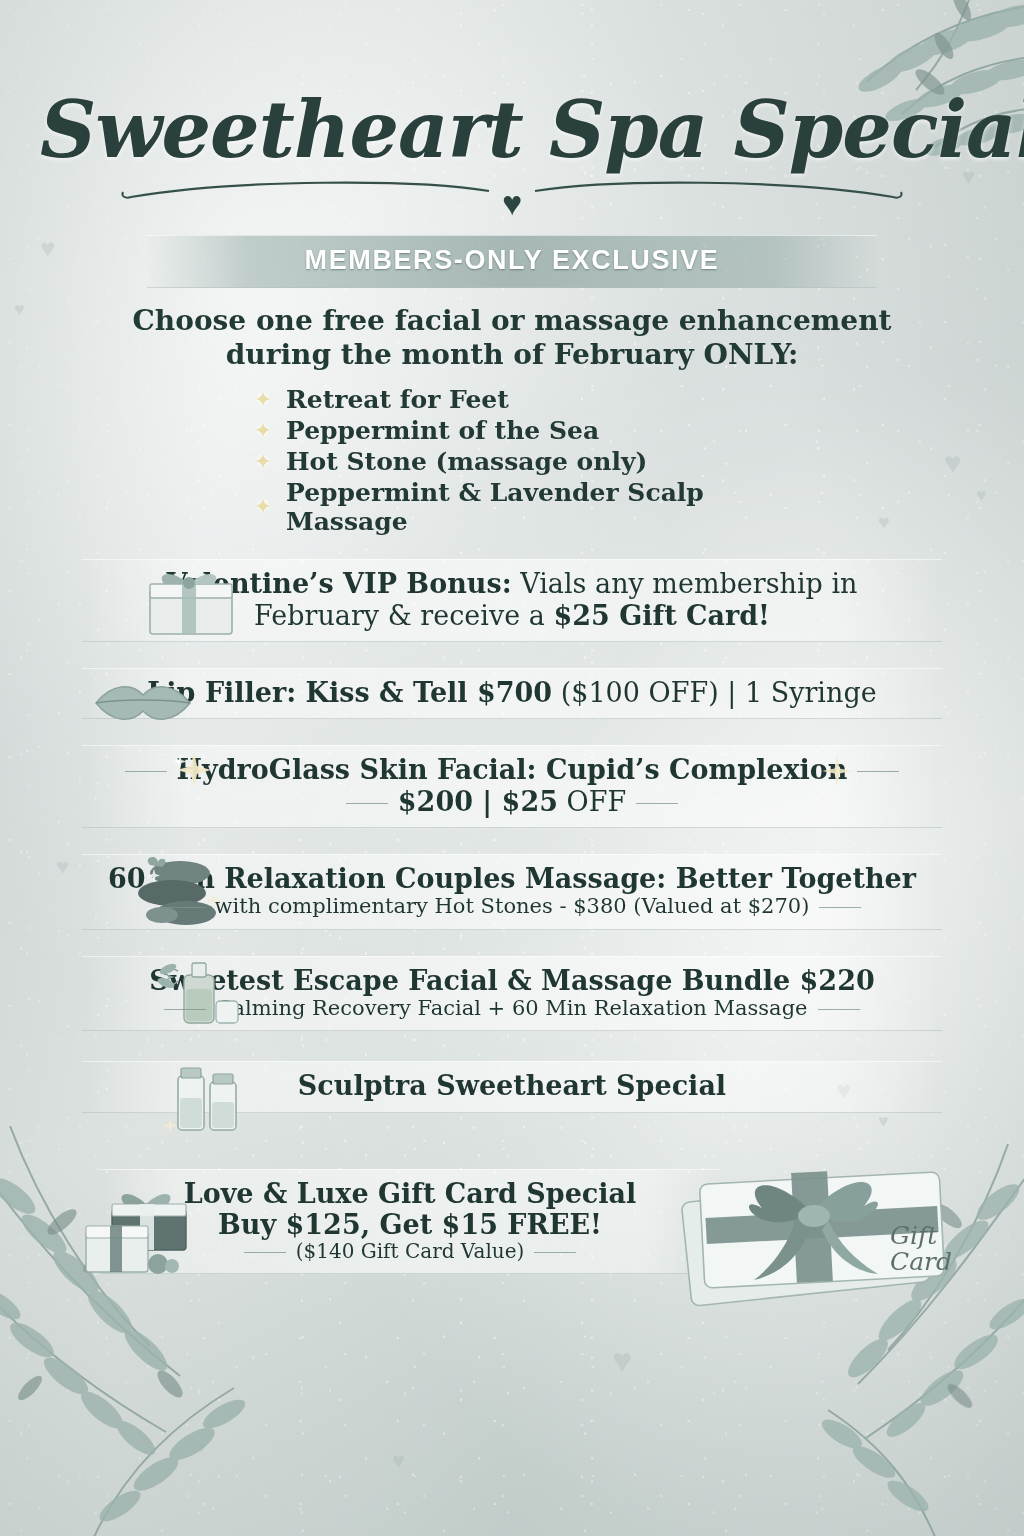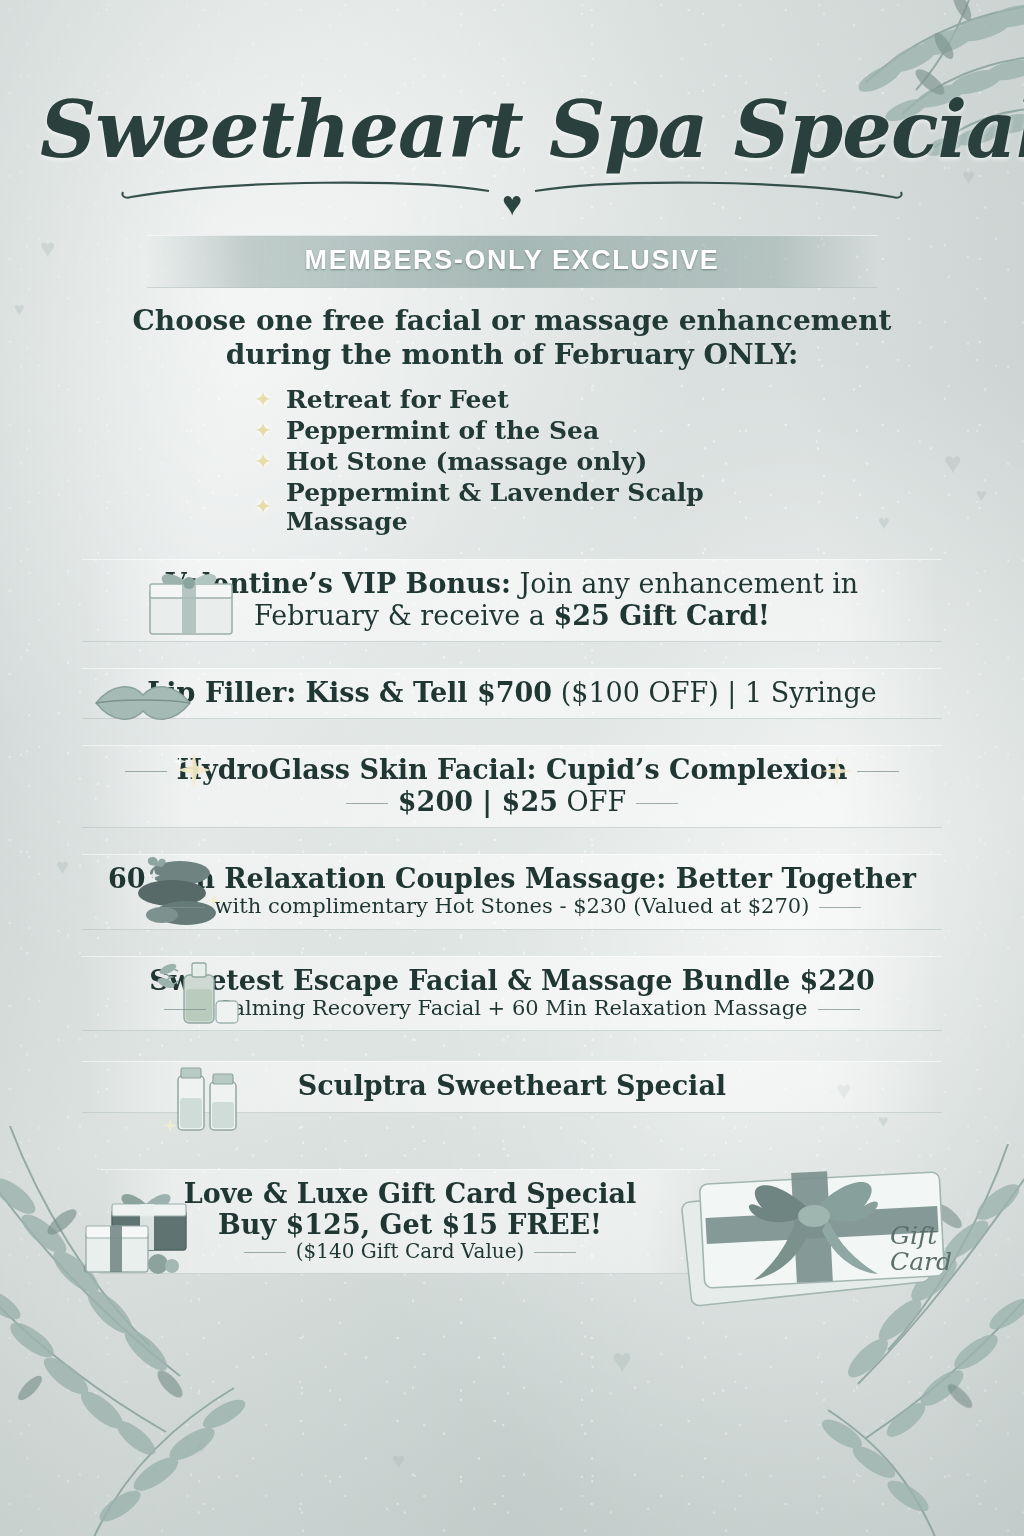--- a/index.html
+++ b/index.html
@@ -366,21 +366,21 @@
     <div class="bar offer" style="margin-top:22px;">
       <svg class="art" style="left:48px; top:-6px;" width="120" height="92" viewBox="0 0 120 92">
         <rect x="20" y="36" width="82" height="44" rx="3" fill="#e9eeec" stroke="#9cb0ac" stroke-width="1.6"></rect>
         <rect x="20" y="30" width="82" height="14" rx="2" fill="#f3f6f5" stroke="#9cb0ac" stroke-width="1.4"></rect>
         <rect x="52" y="30" width="14" height="50" fill="#a9bdb8" opacity=".85"></rect>
         <path d="M59 30 C40 14 26 20 34 30 Z" fill="#9db2ad"></path>
         <path d="M59 30 C78 14 92 20 84 30 Z" fill="#b3c5c1"></path>
         <circle cx="59" cy="29" r="6" fill="#8ca49f"></circle>
       </svg>
       <div class="line1">
-        <span>Valentine’s VIP Bonus:</span><span class="thin"> Join any enhancement in</span>
+        <span>Valentine’s VIP Bonus:</span><span class="thin"> Vials any membership in</span>
       </div>
       <div class="line1">
         <span class="thin">February &amp; receive a </span><span>$25 Gift Card!</span>
       </div>
     </div>
 
     <div class="bar offer" style="margin-top:26px;">
       <svg class="art" style="left:6px; top:4px;" width="110" height="60" viewBox="0 0 110 60">
         <path d="M8 30 C24 10 44 10 55 22 C66 10 86 10 102 30 C86 50 66 50 55 38 C44 50 24 50 8 30 Z" fill="#a6bab5" stroke="#8ba19c" stroke-width="1.5"></path>
         <path d="M8 30 C30 26 80 26 102 30" fill="none" stroke="#7b918d" stroke-width="1.4"></path>
@@ -413,21 +413,21 @@
         <ellipse cx="58" cy="60" rx="30" ry="12" fill="#667b78"></ellipse>
         <ellipse cx="34" cy="62" rx="16" ry="8" fill="#7d918e"></ellipse>
         <path d="M22 12 C14 4 30 0 30 10 C30 2 44 6 34 14 Z" fill="#8ea5a0"></path>
         <path d="M26 16 L27.5 21 L32 22.5 L27.5 24 L26 29 L24.5 24 L20 22.5 L24.5 21 Z" fill="#fff" opacity=".8"></path>
         <path d="M86 40 L87.5 46 L94 47.5 L87.5 49 L86 55 L84.5 49 L78 47.5 L84.5 46 Z" fill="#f3ecd0" opacity=".9"></path>
       </svg>
       <div class="line1">
         <span>60 Min Relaxation Couples Massage: Better Together</span>
       </div>
       <div class="line3" style="font-size:21px;">
-        <span class="rule-line"></span><span>with complimentary Hot Stones - $230 (Valued at $270)</span><span class="rule-line"></span>
+        <span class="rule-line"></span><span>with complimentary Hot Stones - $380 (Valued at $270)</span><span class="rule-line"></span>
       </div>
     </div>
 
     <div class="bar offer" style="margin-top:26px;">
       <svg class="art" style="left:72px; top:-2px;" width="110" height="82" viewBox="0 0 110 82">
         <rect x="30" y="20" width="30" height="48" rx="5" fill="#cdd9d2" stroke="#93a8a3" stroke-width="1.4"></rect>
         <rect x="32" y="34" width="26" height="32" rx="4" fill="#b9cbbd"></rect>
         <rect x="38" y="8" width="14" height="14" rx="2" fill="#e7eeea" stroke="#93a8a3" stroke-width="1.3"></rect>
         <rect x="62" y="46" width="22" height="22" rx="4" fill="#eef2f0" stroke="#9fb2ad" stroke-width="1.3"></rect>
         <path d="M24 16 C10 8 4 18 18 22 C6 26 14 36 24 26" fill="none" stroke="#8ba19c" stroke-width="1.6"></path>

